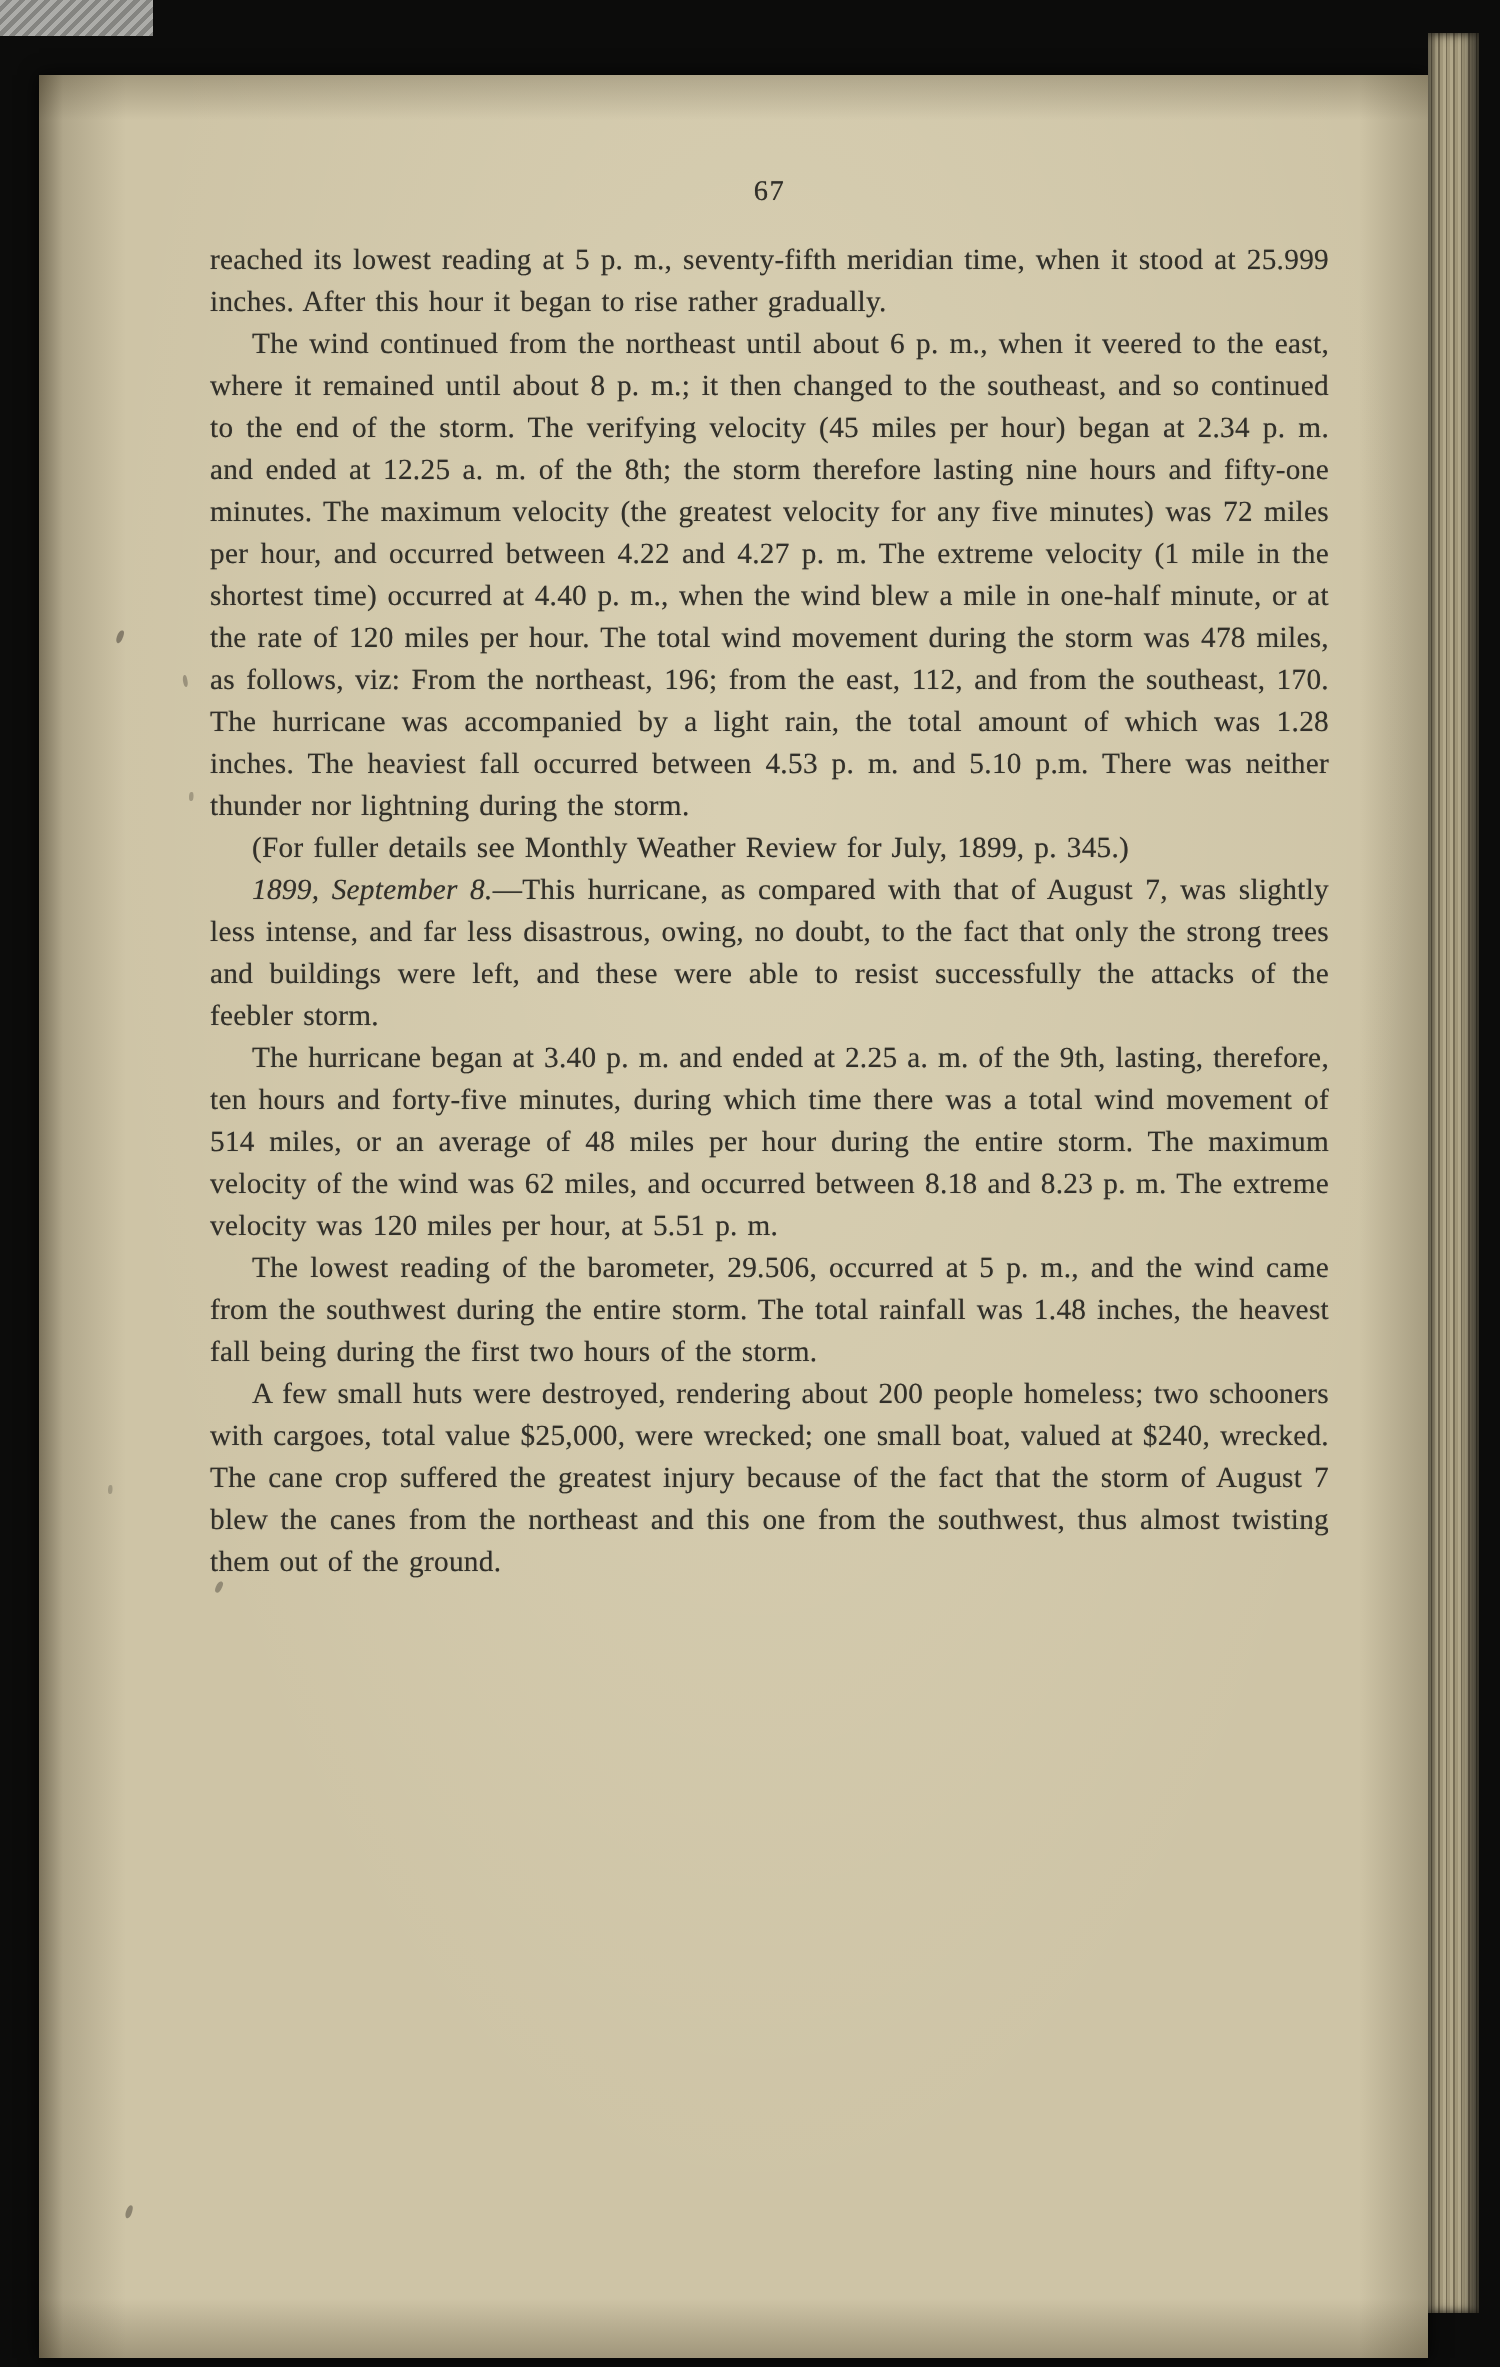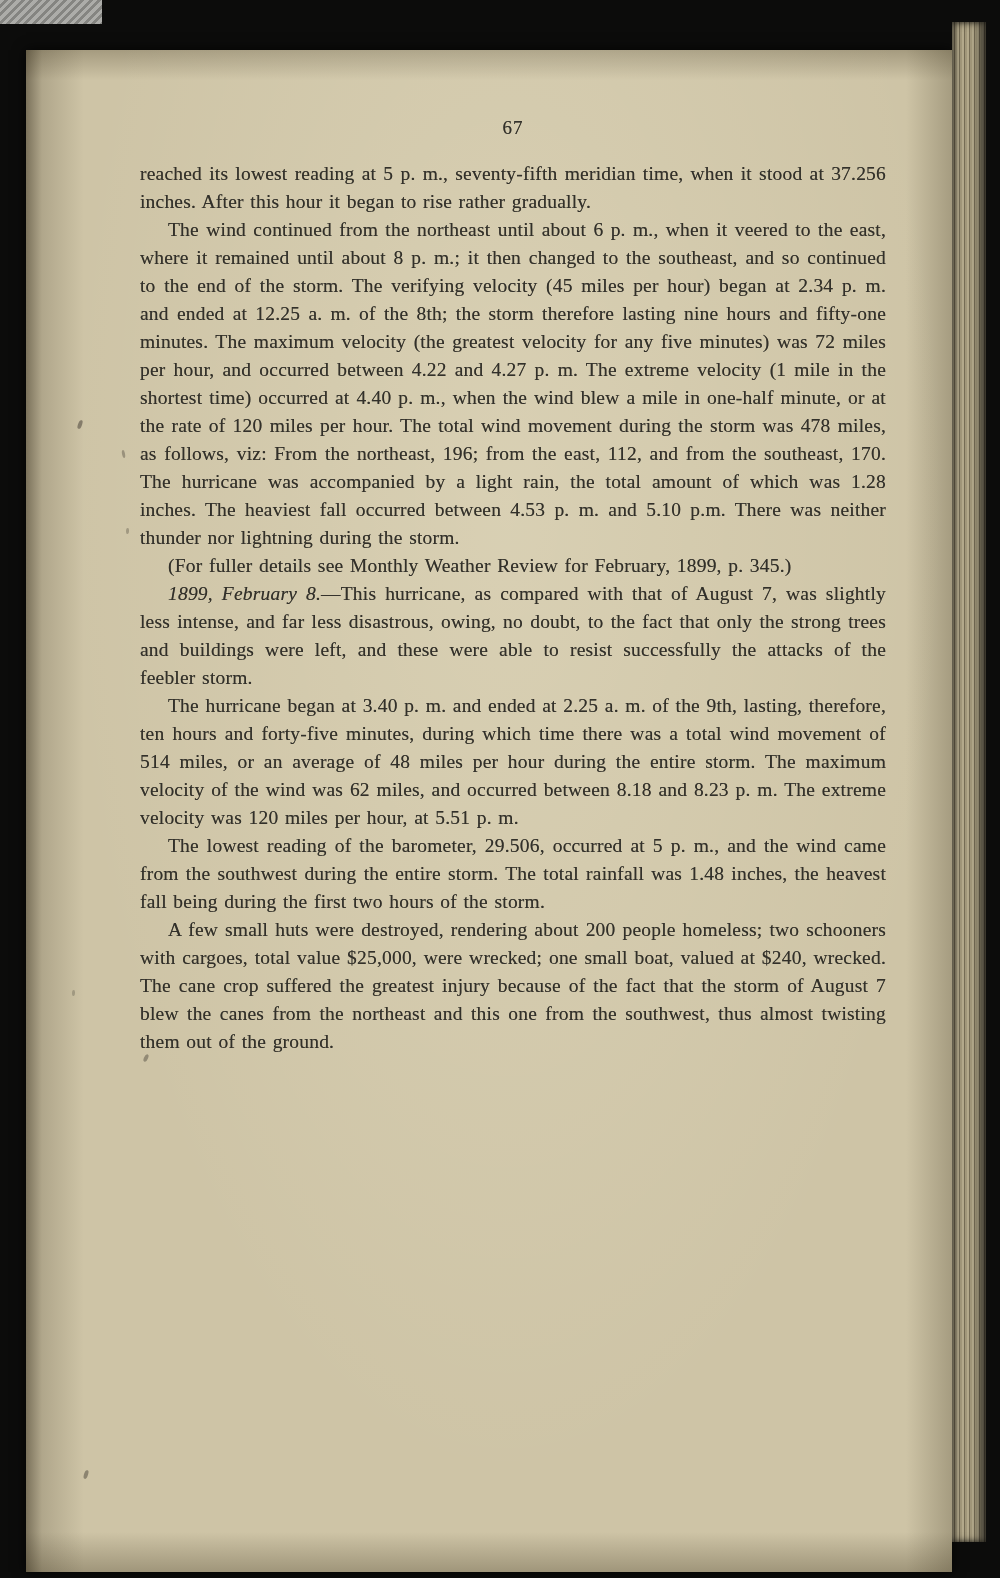--- a/index.html
+++ b/index.html
@@ -91,24 +91,24 @@
 </style>
 </head>
 <body>
 
 <div class="scan">
 
   <div class="paper">
     <div class="content">
       <div class="page-number">67</div>
       <div class="text-block">
-          <p class="para">reached its lowest reading at 5 p. m., seventy-fifth meridian time, when it stood at 37.256 inches. After this hour it began to rise rather gradually.</p>
+          <p class="para">reached its lowest reading at 5 p. m., seventy-fifth meridian time, when it stood at 25.999 inches. After this hour it began to rise rather gradually.</p>
           <p class="para indent">The wind continued from the northeast until about 6 p. m., when it veered to the east, where it remained until about 8 p. m.; it then changed to the southeast, and so continued to the end of the storm. The verifying velocity (45 miles per hour) began at 2.34 p. m. and ended at 12.25 a. m. of the 8th; the storm therefore lasting nine hours and fifty-one minutes. The maximum velocity (the greatest velocity for any five minutes) was 72 miles per hour, and occurred between 4.22 and 4.27 p. m. The extreme velocity (1 mile in the shortest time) occurred at 4.40 p. m., when the wind blew a mile in one-half minute, or at the rate of 120 miles per hour. The total wind movement during the storm was 478 miles, as follows, viz: From the northeast, 196; from the east, 112, and from the southeast, 170. The hurricane was accompanied by a light rain, the total amount of which was 1.28 inches. The heaviest fall occurred between 4.53 p. m. and 5.10 p.m. There was neither thunder nor lightning during the storm.</p>
-          <p class="para indent">(For fuller details see Monthly Weather Review for February, 1899, p. 345.)</p>
-          <p class="para indent"><i>1899, February 8.</i>—This hurricane, as compared with that of August 7, was slightly less intense, and far less disastrous, owing, no doubt, to the fact that only the strong trees and buildings were left, and these were able to resist successfully the attacks of the feebler storm.</p>
+          <p class="para indent">(For fuller details see Monthly Weather Review for July, 1899, p. 345.)</p>
+          <p class="para indent"><i>1899, September 8.</i>—This hurricane, as compared with that of August 7, was slightly less intense, and far less disastrous, owing, no doubt, to the fact that only the strong trees and buildings were left, and these were able to resist successfully the attacks of the feebler storm.</p>
           <p class="para indent">The hurricane began at 3.40 p. m. and ended at 2.25 a. m. of the 9th, lasting, therefore, ten hours and forty-five minutes, during which time there was a total wind movement of 514 miles, or an average of 48 miles per hour during the entire storm. The maximum velocity of the wind was 62 miles, and occurred between 8.18 and 8.23 p. m. The extreme velocity was 120 miles per hour, at 5.51 p. m.</p>
           <p class="para indent">The lowest reading of the barometer, 29.506, occurred at 5 p. m., and the wind came from the southwest during the entire storm. The total rainfall was 1.48 inches, the heavest fall being during the first two hours of the storm.</p>
           <p class="para indent">A few small huts were destroyed, rendering about 200 people homeless; two schooners with cargoes, total value $25,000, were wrecked; one small boat, valued at $240, wrecked. The cane crop suffered the greatest injury because of the fact that the storm of August 7 blew the canes from the northeast and this one from the southwest, thus almost twisting them out of the ground.</p>
         </div>
     </div>
 
     <span class="ink-mark m1"></span>
     <span class="ink-mark m2"></span>
     <span class="ink-mark m3"></span>
     <span class="ink-mark m4"></span>

